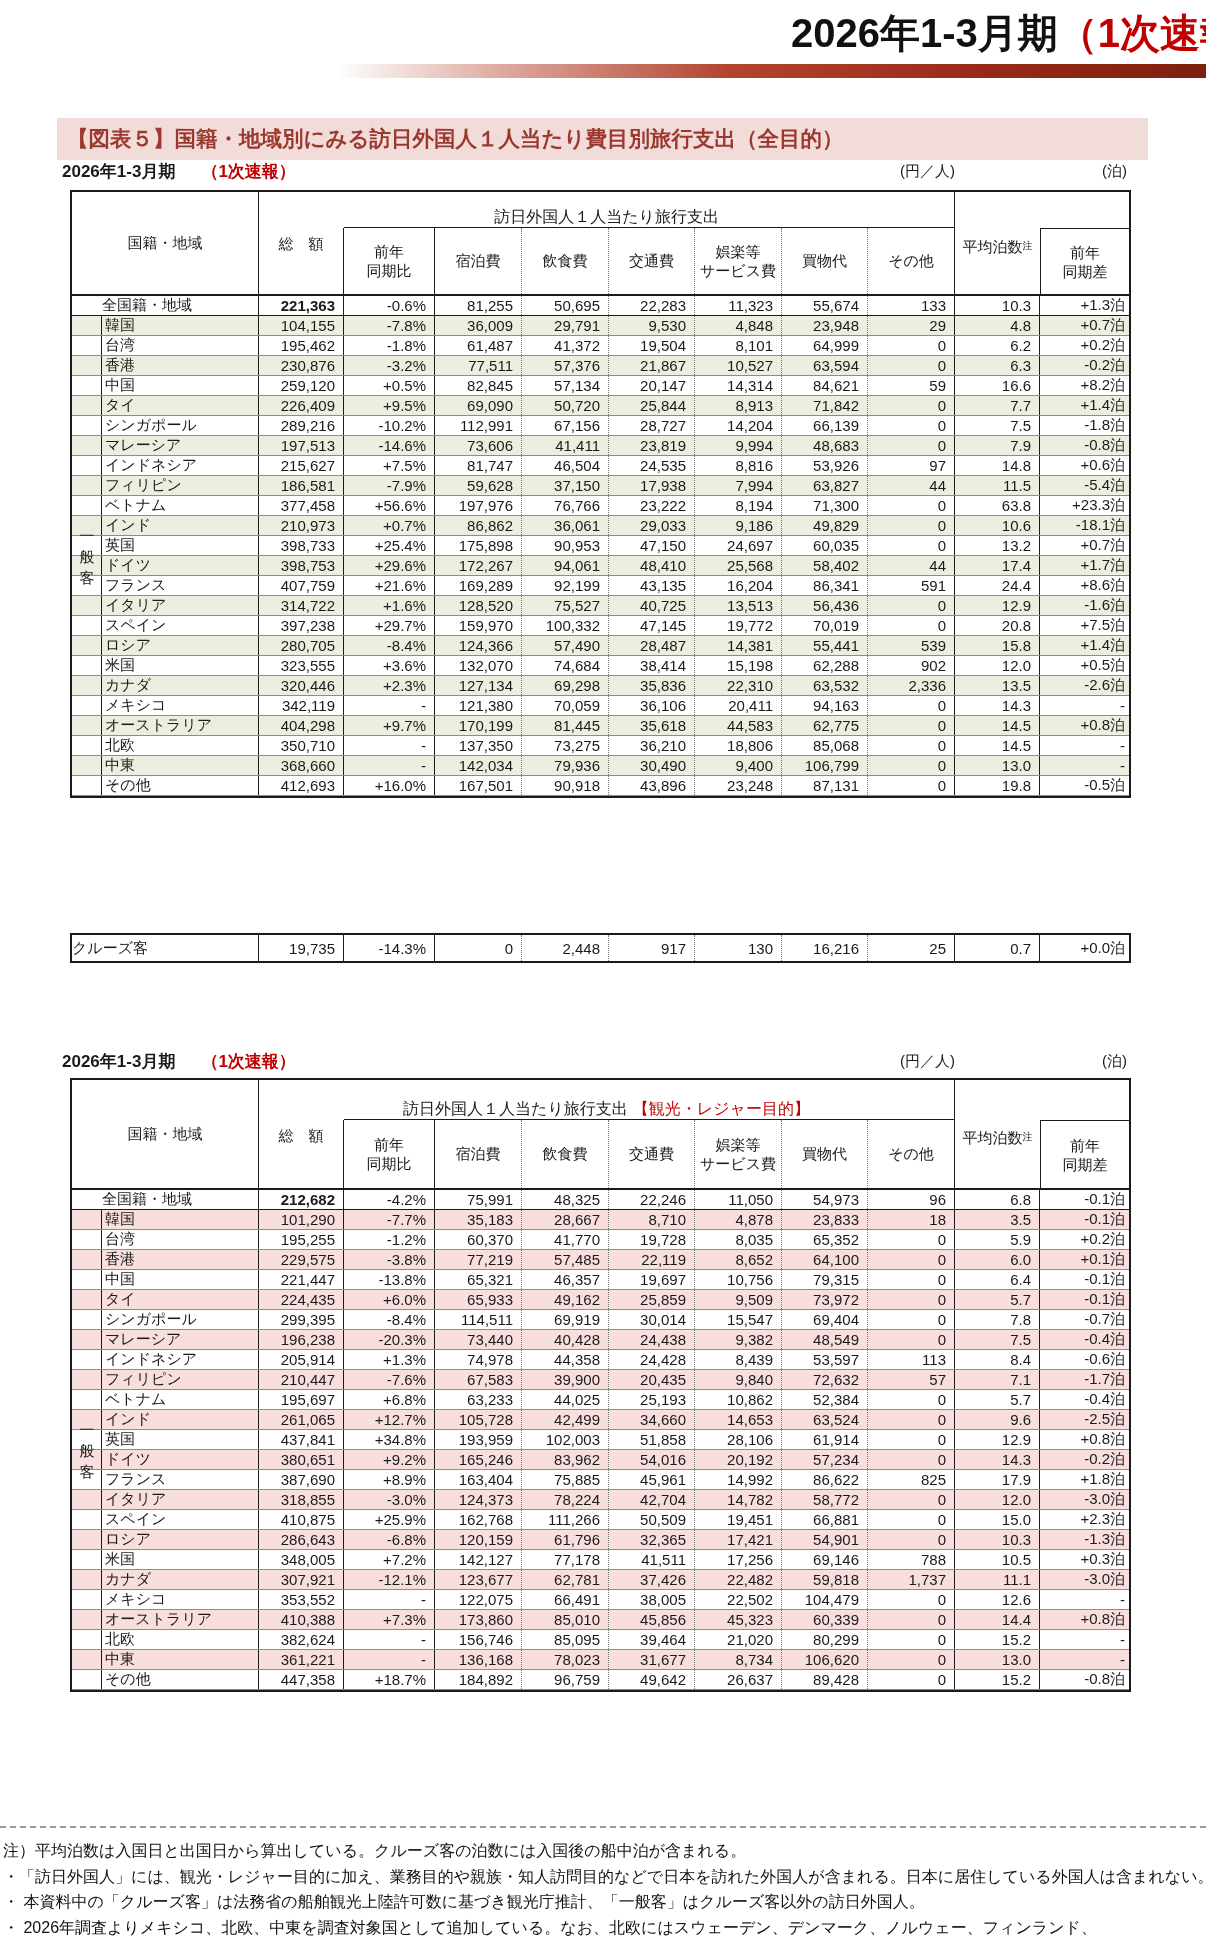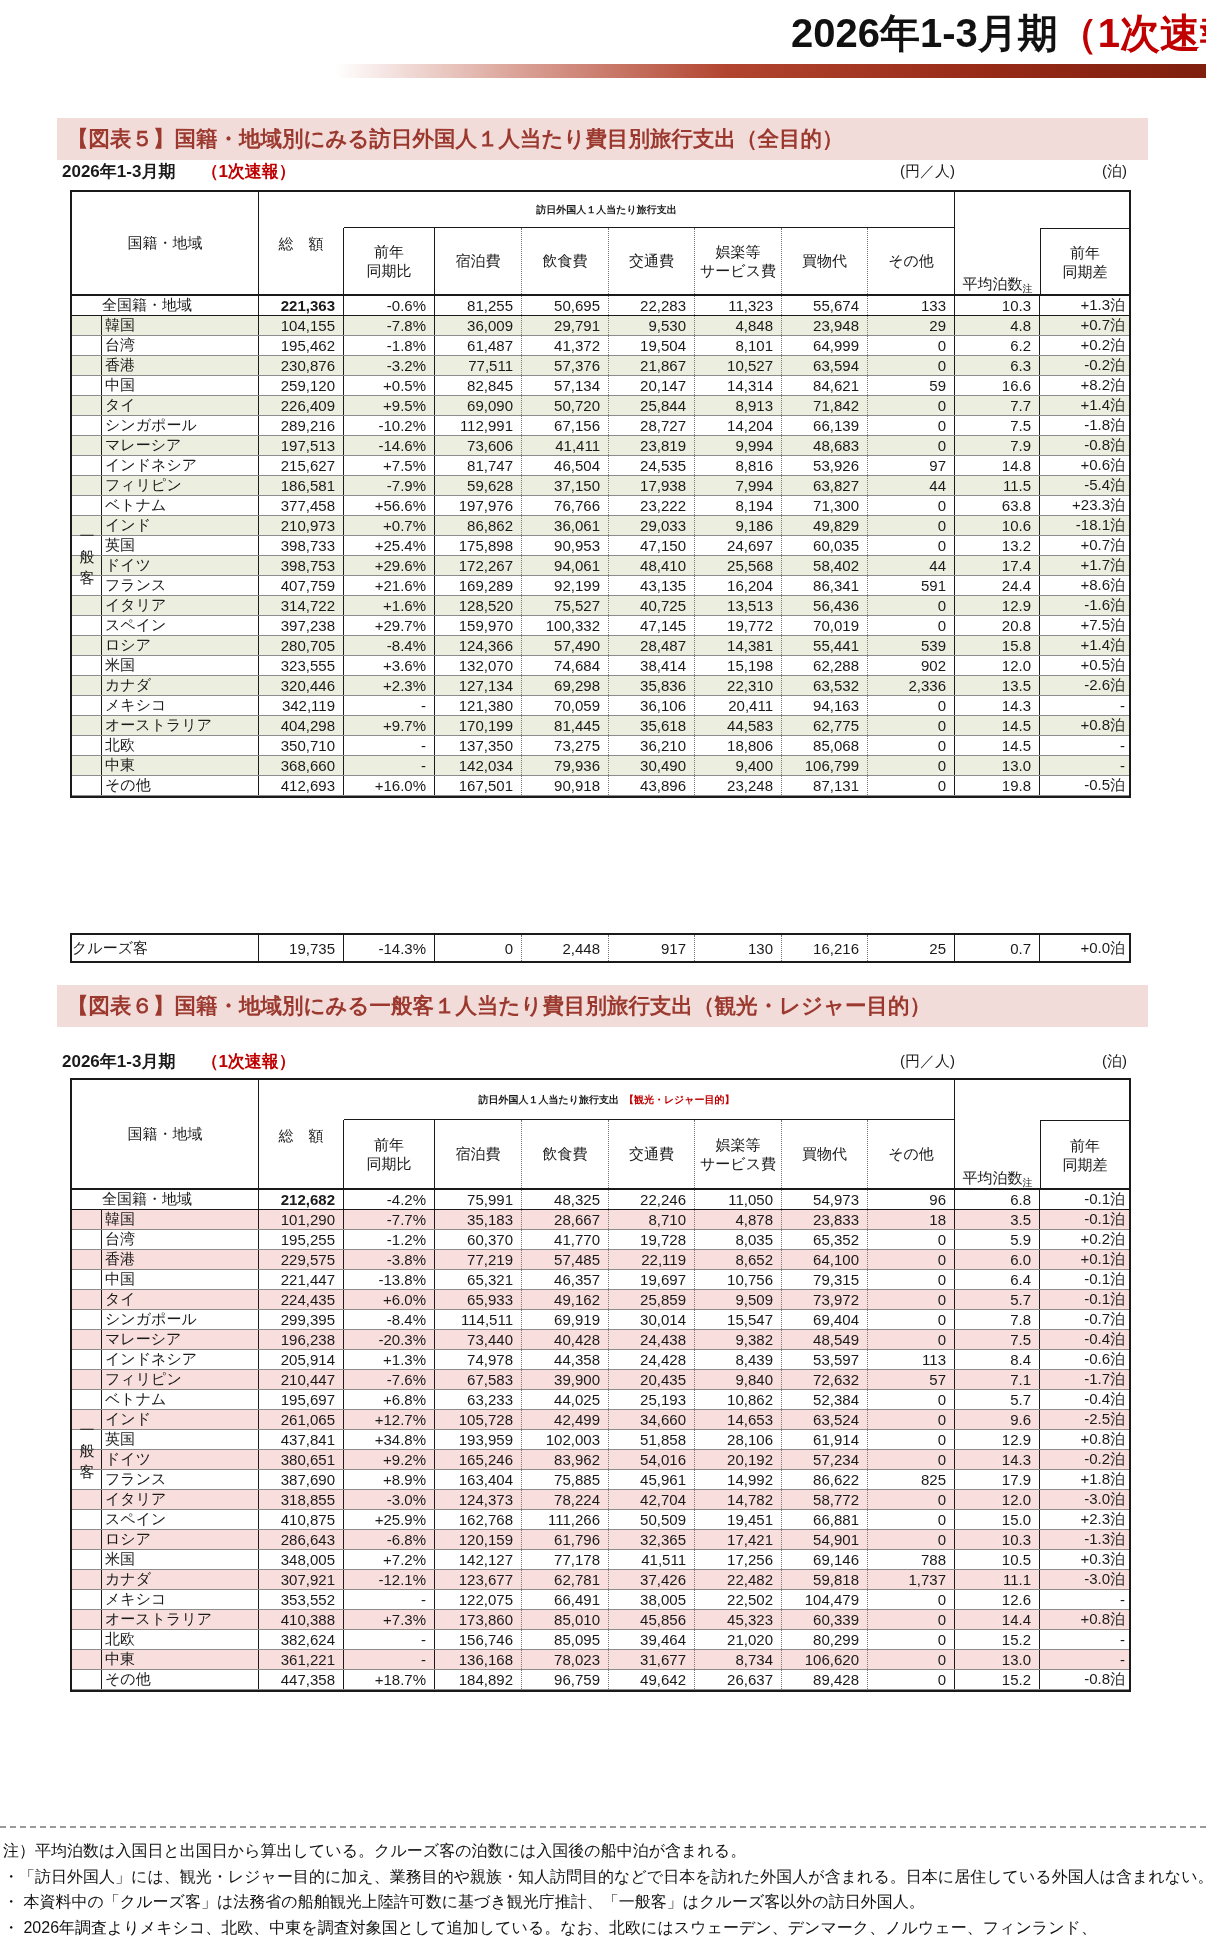--- a/index.html
+++ b/index.html
@@ -20,29 +20,29 @@
 
   .tbl{position:absolute;left:70px;width:1057px;border:2px solid #1a1a1a;background:#fff;}
   .tgrid{display:grid;grid-template-columns:30px 157px 85px 91px 87px 87px 86px 87px 86px 87px 85px 89px;}
 
   .t-head{border-bottom:2px solid #1a1a1a;}
   .h5{grid-template-rows:36px 66px;}
   .h6{grid-template-rows:40px 68px;}
   .hc{display:flex;align-items:center;justify-content:center;font-size:15px;text-align:center;}
   .col2line{flex-direction:column;line-height:19px;}
   .h-region{grid-column:1/3;grid-row:1/3;border-right:1px solid #1a1a1a;}
-  .h-band{grid-column:3/11;grid-row:1;display:flex;align-items:center;justify-content:center;
-          font-weight:700;font-size:10px;border-right:1px solid #1a1a1a;white-space:nowrap;}
+  .h-band{grid-column:3/11;grid-row:1;display:flex;align-items:flex-end;justify-content:center;
+          font-weight:400;font-size:16px;border-right:1px solid #1a1a1a;white-space:nowrap;}
   .h-band .red{color:#c00000;margin-left:5px;}
   .h-underline{grid-column:4/11;grid-row:1;border-bottom:1px solid #1a1a1a;pointer-events:none;}
   .h-total{grid-column:3;grid-row:2;border-right:1px solid #1a1a1a;display:flex;justify-content:center;
            align-items:flex-start;padding-top:7px;font-size:15px;}
   .h-yoy{grid-column:4;grid-row:2;border-right:1px solid #1a1a1a;}
   .h-cost{grid-row:2;}
-  .h-nights{grid-column:11;grid-row:1/3;display:flex;justify-content:center;align-items:flex-end;
+  .h-nights{grid-column:11;grid-row:1/3;display:flex;justify-content:center;align-items:center;
             padding-top:8px;font-size:15px;}
   .h-nights sup{font-size:10px;line-height:10px;margin-top:-2px;}
   .h-diff{grid-column:12;grid-row:2;border-left:1px solid #1a1a1a;border-top:1px solid #1a1a1a;}
   .bdr{border-right:1px dotted #777;}
   .bsr{border-right:1px solid #1a1a1a;}
 
   .t-row{height:19px;border-bottom:1px solid #8c8c8c;}
   .t-row>div{display:flex;align-items:center;font-size:15px;}
   .row-all{border-bottom:none;}
   .row-cruise{height:26px;border-bottom:none;}
@@ -486,21 +486,20 @@
         <div class="num bdr">2,448</div>
         <div class="num bdr">917</div>
         <div class="num bdr">130</div>
         <div class="num bdr">16,216</div>
         <div class="num bsr">25</div>
         <div class="num bsr nights">0.7</div>
         <div class="num diff">+0.0泊</div>
       </div>
     </div>
 
-  <div class="banner" style="top:985px;">【図表６】国籍・地域別にみる一般客１人当たり費目別旅行支出（観光・レジャー目的）</div>
 
   <div class="caption" style="top:1050px;">
     <span class="period">2026年1-3月期</span><span class="flash">（1次速報）</span>
     <span class="unit-yen">(円／人)</span>
     <span class="unit-night">(泊)</span>
   </div>
 
   <div class="tbl" style="top:1078px;" id="figure6-table">
       <div class="t-head tgrid h6">
         <div class="hc h-region">国籍・地域</div>

